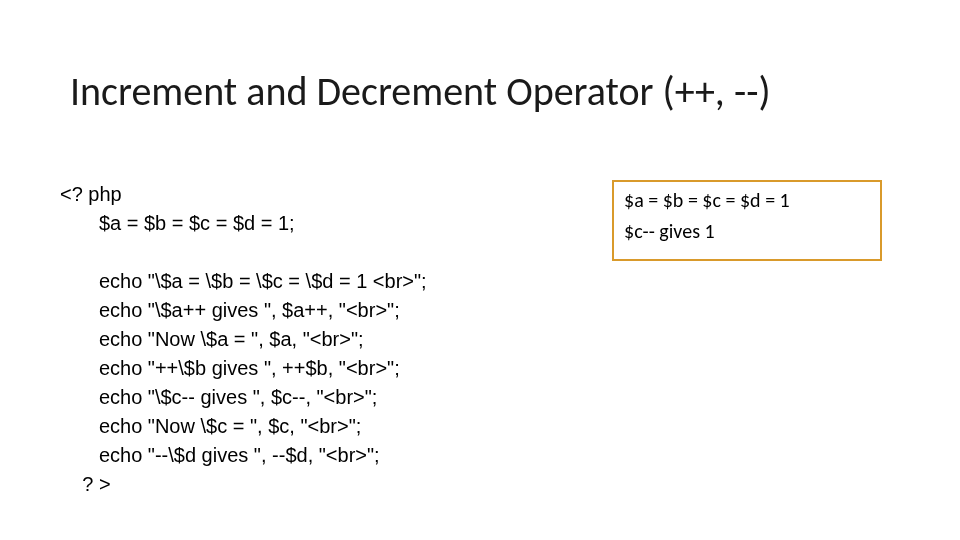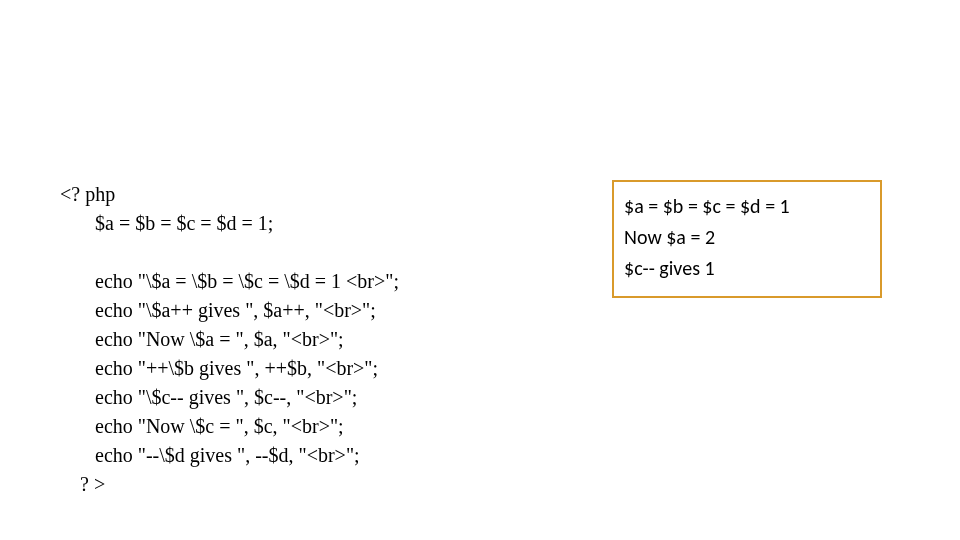--- a/index.html
+++ b/index.html
@@ -30,54 +30,54 @@
     line-height: 1.1;
   }
   .code-block {
     position: absolute;
     top: 180px;
     left: 60px;
     width: 520px;
     font-size: 20px;
     line-height: 1.45;
     white-space: pre;
-    font-family: Liberation Serif, serif;
+    font-family: Liberation Sans, sans-serif;
   }
   .output-box {
     position: absolute;
     top: 180px;
     left: 612px;
     width: 270px;
     border: 2px solid #d99a2b;
-    padding: 6px 10px 10px 10px;
+    padding: 0 10px 10px 10px;
     box-sizing: border-box;
     font-size: 20px;
     line-height: 1.3;
   }
   .output-box > div {
     margin: 5px 0;
   }
 </style>
 </head>
 <body>
 
 <div class="slide">
 
+  <div class="title">Increment and Decrement Operator (++, --)</div>
 
   <div class="code-block"><span>&lt;? php</span>
 <span>       $a = $b = $c = $d = 1;</span>
 <span></span>
 <span>       echo "\$a = \$b = \$c = \$d = 1 &lt;br&gt;";</span>
 <span>       echo "\$a++ gives ", $a++, "&lt;br&gt;";</span>
 <span>       echo "Now \$a = ", $a, "&lt;br&gt;";</span>
 <span>       echo "++\$b gives ", ++$b, "&lt;br&gt;";</span>
 <span>       echo "\$c-- gives ", $c--, "&lt;br&gt;";</span>
 <span>       echo "Now \$c = ", $c, "&lt;br&gt;";</span>
 <span>       echo "--\$d gives ", --$d, "&lt;br&gt;";</span>
 <span>    ? &gt;</span></div>
 
   <div class="output-box">
     <div>$a = $b = $c = $d = 1</div>
-    <div>Now $a = 2</div>
     <div>$c-- gives 1</div>
   </div>
 
 </div>
 
 </body></html>

